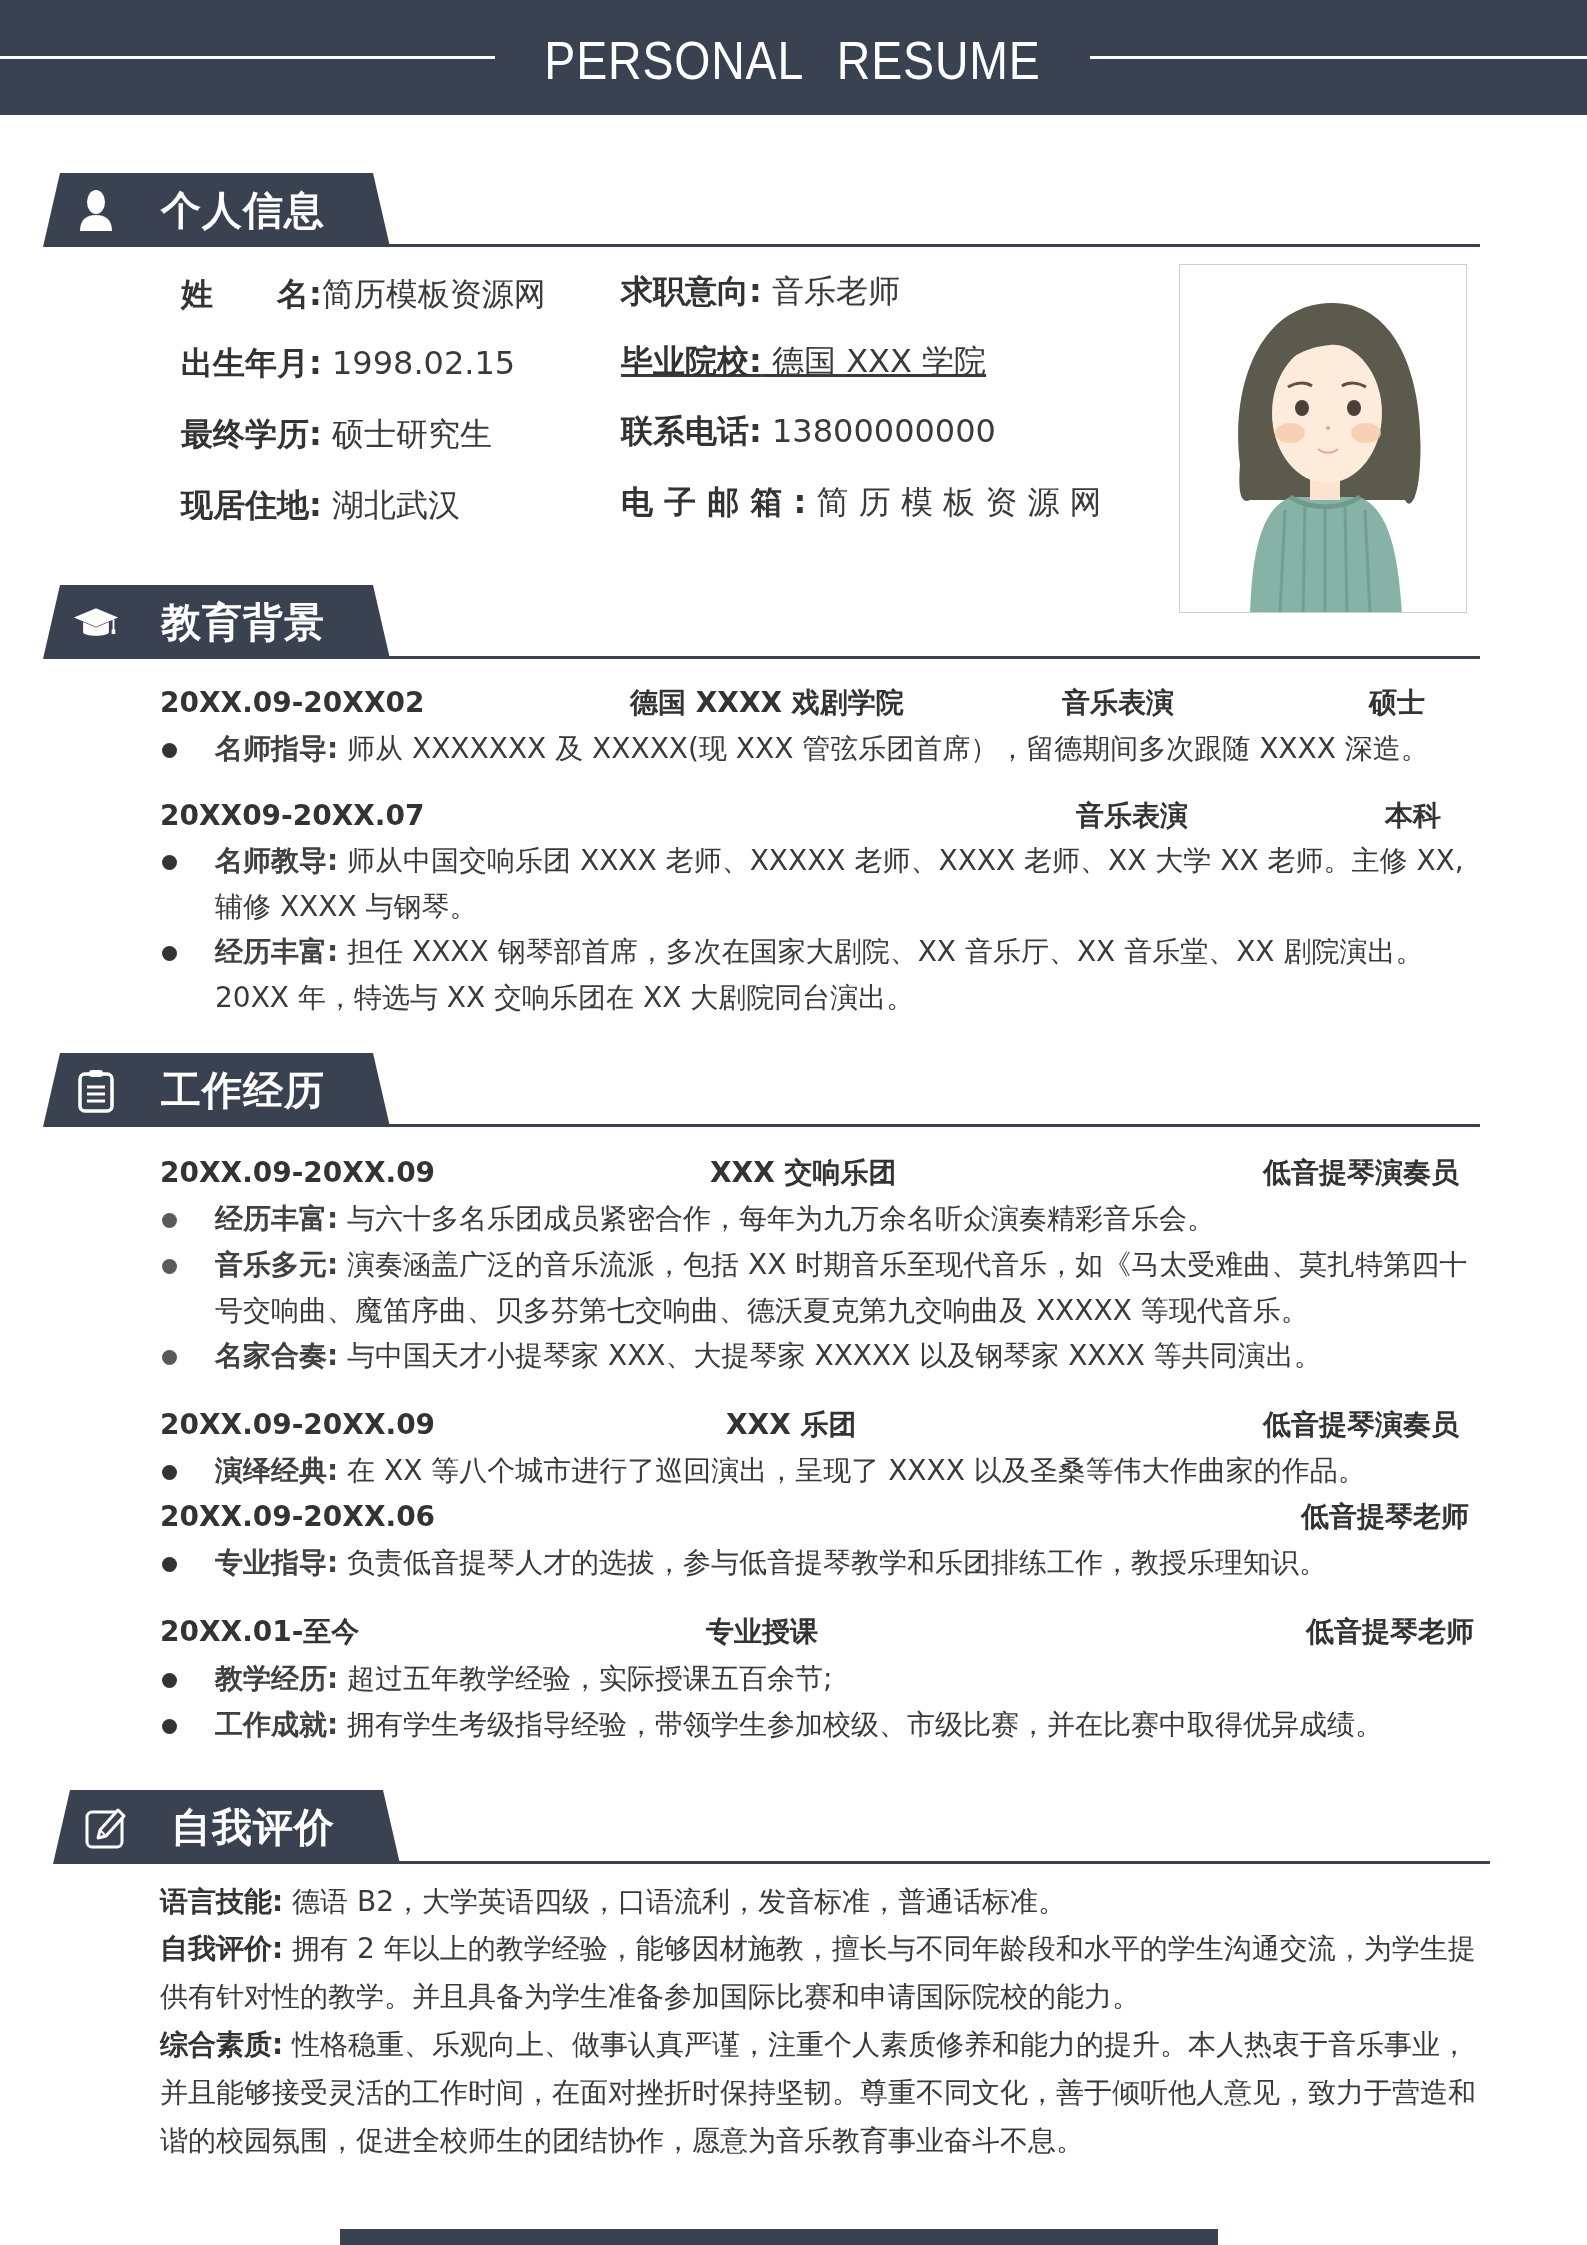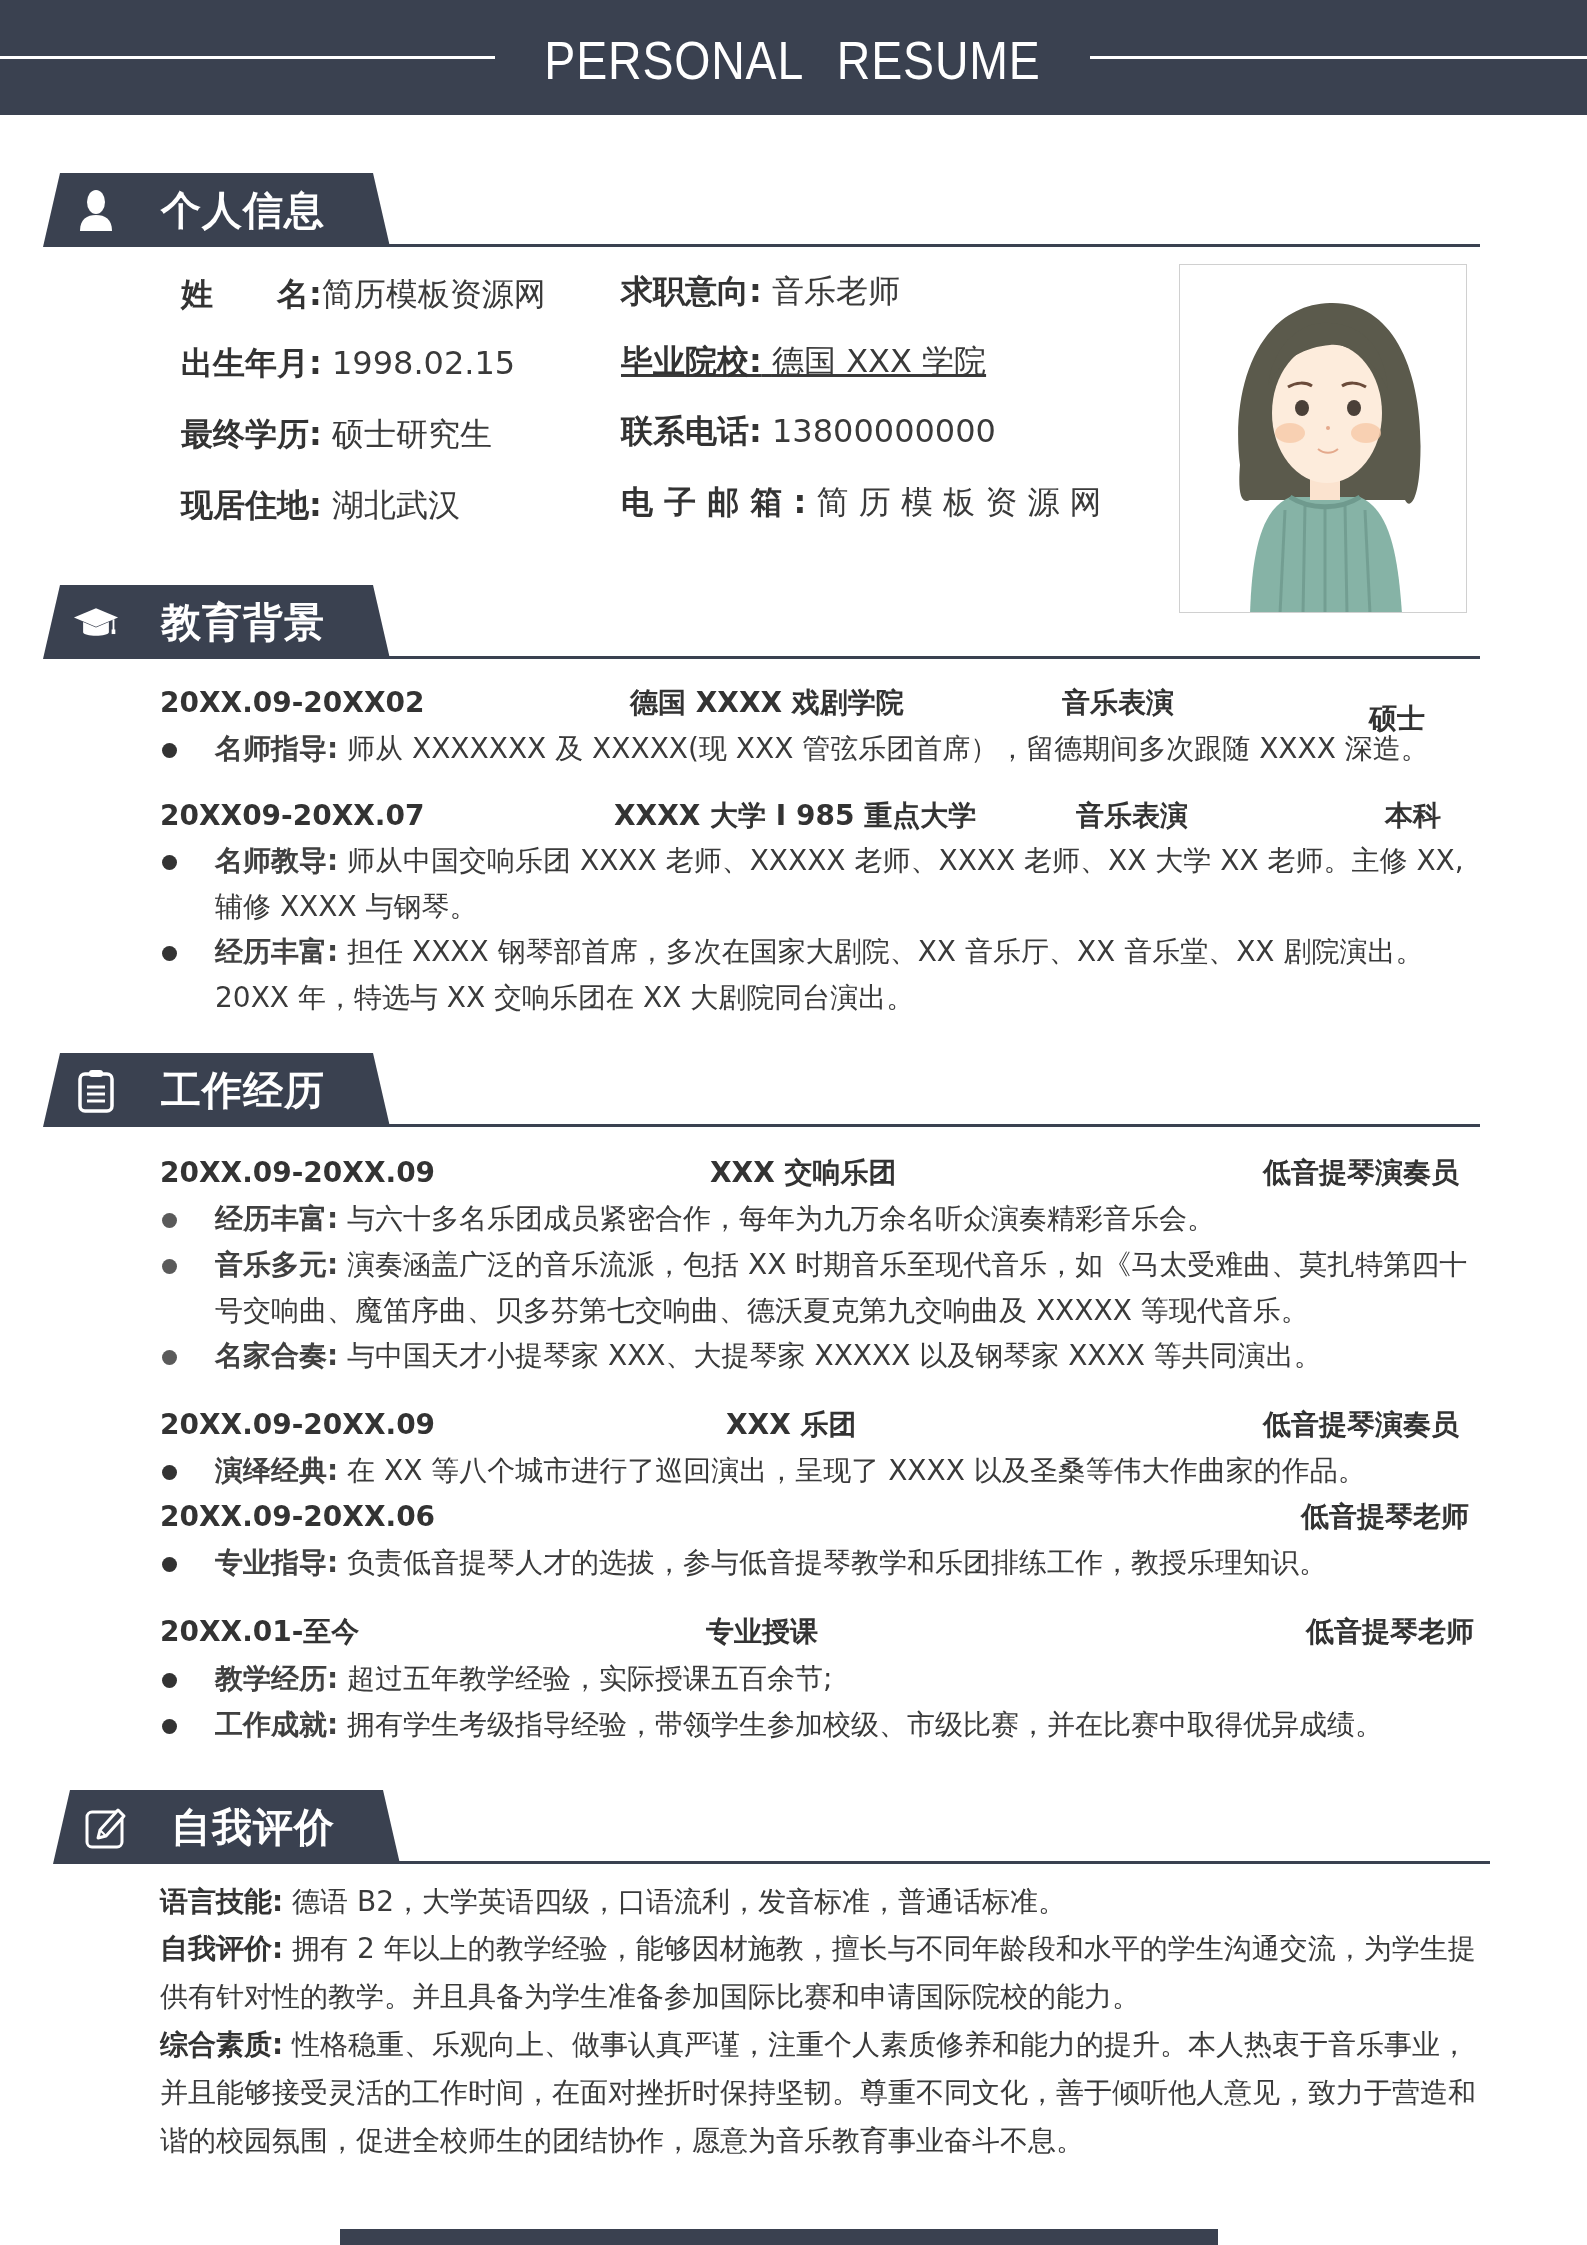--- a/index.html
+++ b/index.html
@@ -132,30 +132,29 @@
         <rect x="42" y="27" width="4" height="5" fill="#fff"></rect>
       </svg>
   </div>
   <div class="label">教育背景</div>
 </div>
 
 <div class="row" style="top:683px;">
   <span style="left:0;">20XX.09-20XX02</span>
   <span style="left:470px;">德国 XXXX 戏剧学院</span>
   <span style="left:902px;">音乐表演</span>
-  <span style="left:1209px;margin-top:16px;">硕士</span>
+  <span style="left:1209px;">硕士</span>
 </div>
 <div class="bul" style="top:726px;">
   <span class="dot"></span>
   <span class="txt"><b>名师指导:</b> <span>师从 XXXXXXX 及 XXXXX(现 XXX 管弦乐团首席），留德期间多次跟随 XXXX 深造。</span></span>
 </div>
 
 <div class="row" style="top:796px;">
   <span style="left:0;">20XX09-20XX.07</span>
-  <span style="left:454px;">XXXX 大学 I 985 重点大学</span>
   <span style="left:916px;">音乐表演</span>
   <span style="left:1225px;">本科</span>
 </div>
 <div class="bul" style="top:838px;">
   <span class="dot"></span>
   <span class="txt"><b>名师教导:</b> <span>师从中国交响乐团 XXXX 老师、XXXXX 老师、XXXX 老师、XX 大学 XX 老师。主修 XX, 辅修 XXXX 与钢琴。</span></span>
 </div>
 <div class="bul" style="top:929px;">
   <span class="dot"></span>
   <span class="txt"><b>经历丰富:</b> <span>担任 XXXX 钢琴部首席，多次在国家大剧院、XX 音乐厅、XX 音乐堂、XX 剧院演出。20XX 年，特选与 XX 交响乐团在 XX 大剧院同台演出。</span></span>

